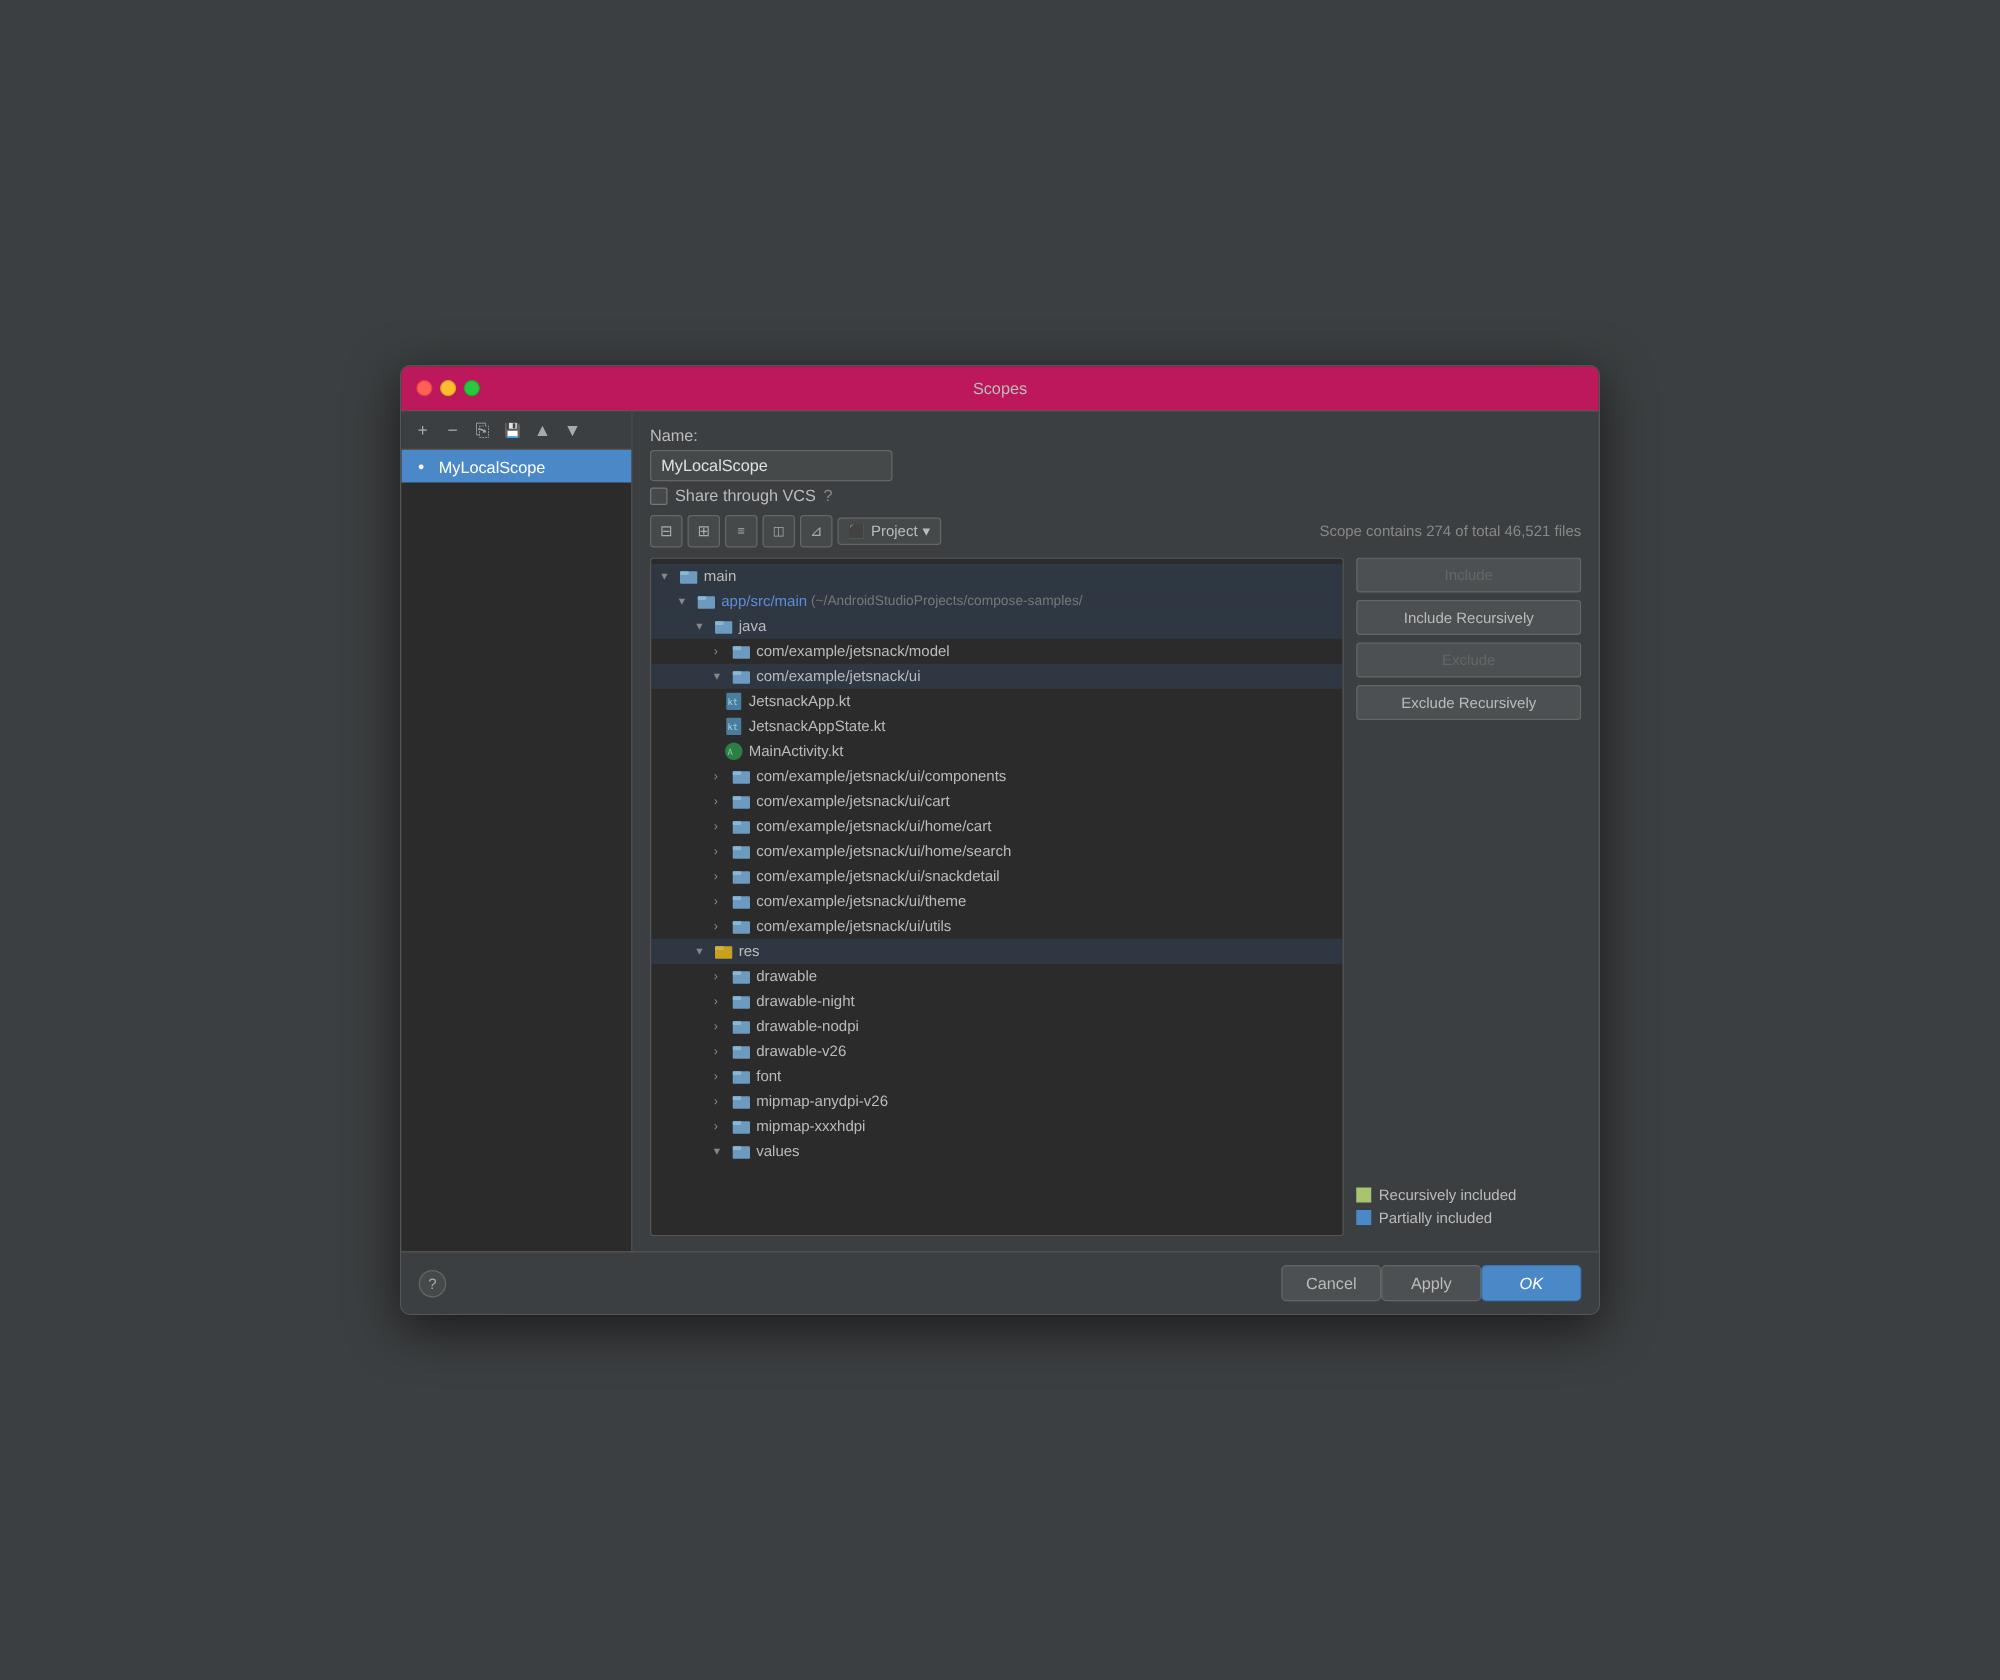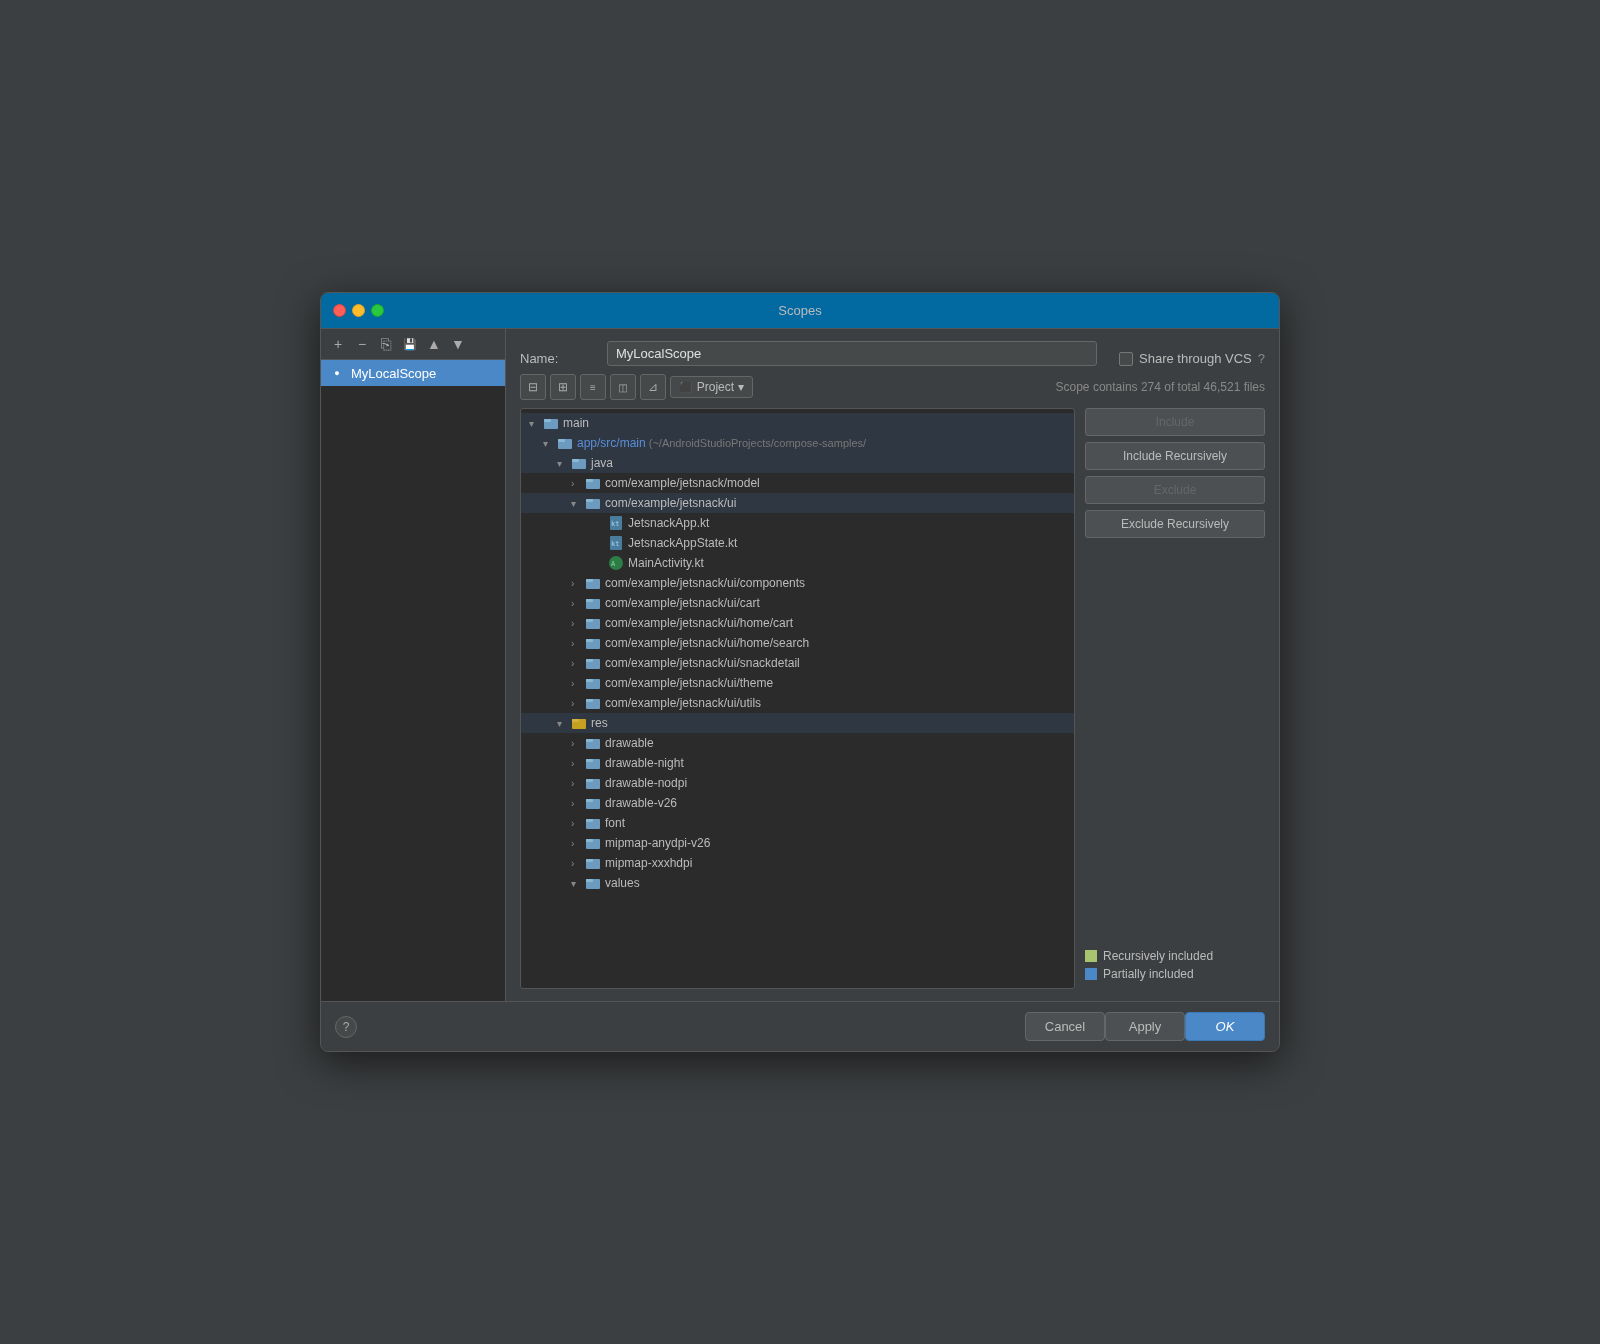--- a/index.html
+++ b/index.html
@@ -17,21 +17,21 @@
       border: 1px solid #555;
       border-radius: 8px;
       width: 960px;
       min-height: 760px;
       display: flex;
       flex-direction: column;
       box-shadow: 0 10px 40px rgba(0,0,0,0.6);
       overflow: hidden;
     }
     .title-bar {
-      background: #0369a1;
+      background: #be185d;
       display: flex;
       align-items: center;
       justify-content: center;
       padding: 10px 16px;
       position: relative;
       border-bottom: 1px solid #555;
       min-height: 36px;
     }
     .title-bar-controls {
       position: absolute;
@@ -115,22 +115,23 @@
     .main-content {
       flex: 1;
       display: flex;
       flex-direction: column;
       overflow: hidden;
       padding: 12px 14px;
       gap: 8px;
     }
     .field-row {
       display: flex;
-      align-items: flex-end;
-      gap: 22px;
+      align-items: flex-start;
+      gap: 4px;
+      flex-direction: column;
     }
     .field-label {
       color: #bbb;
       width: 65px;
       flex-shrink: 0;
       font-size: 13px;
     }
     .field-input {
       flex: 1;
       background: #45494a;
@@ -354,21 +355,21 @@
       height: 14px;
       border: 1px solid #777;
       background: #45494a;
       border-radius: 2px;
       flex-shrink: 0;
     }
     .indent-1 { padding-left: 8px; }
     .indent-2 { padding-left: 22px; }
     .indent-3 { padding-left: 36px; }
     .indent-4 { padding-left: 50px; }
-    .indent-5 { padding-left: 73px; }
+    .indent-5 { padding-left: 44px; }
 
     
     .partially-included { background-color: rgba(74, 136, 199, 0.15); }
   </style>
 </head>
 <body>
 
 <div class="dialog">
 
   <div class="title-bar">

